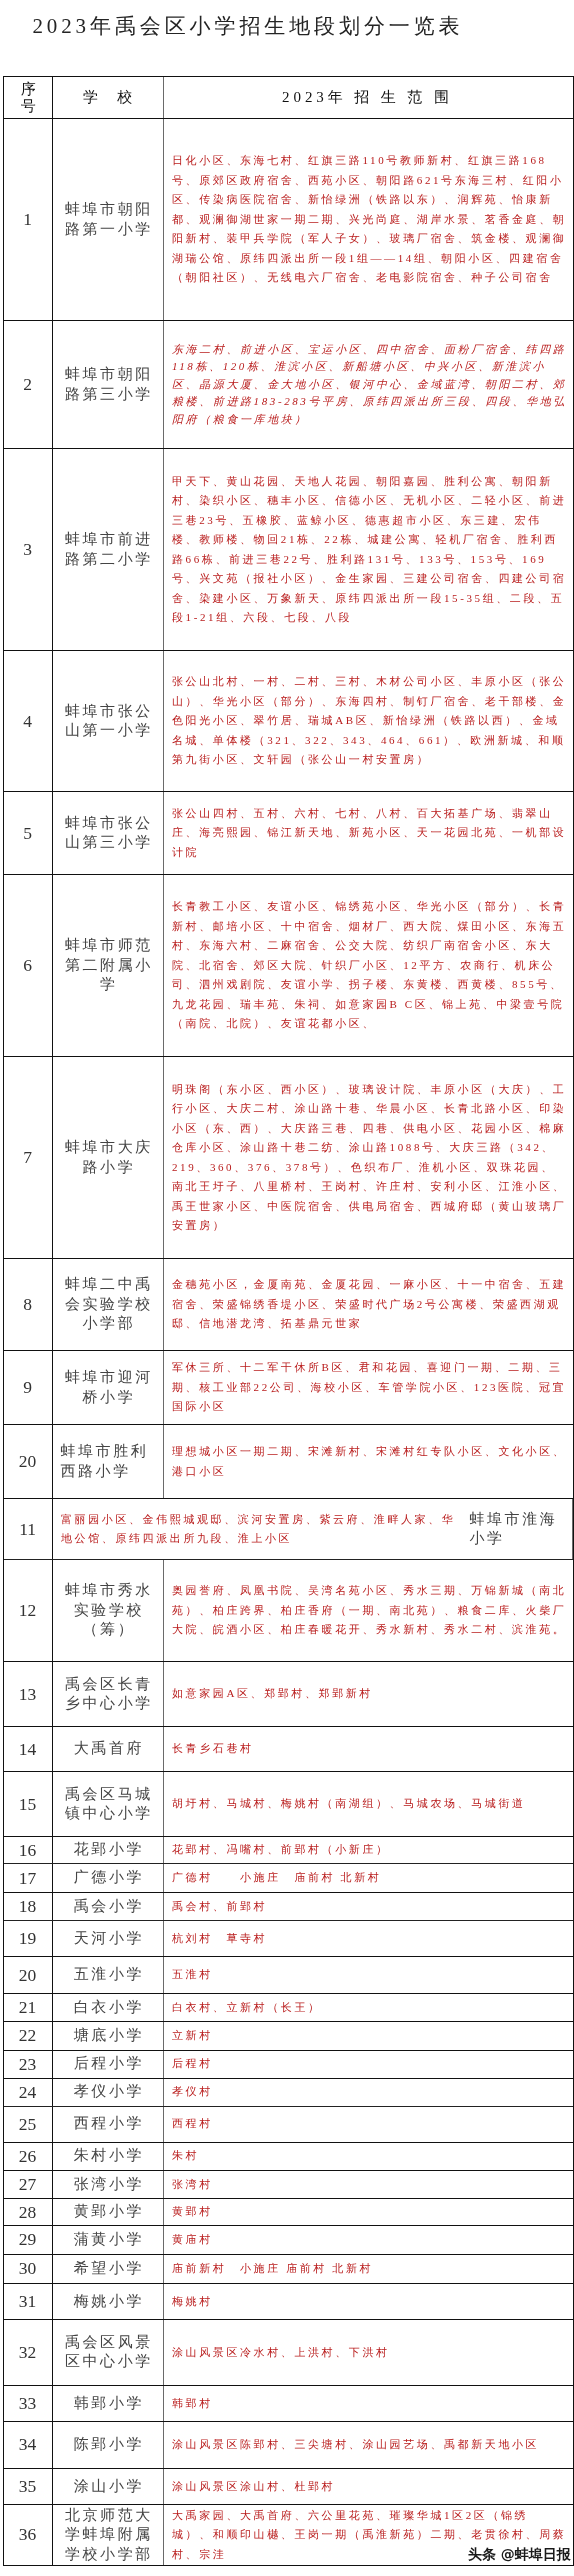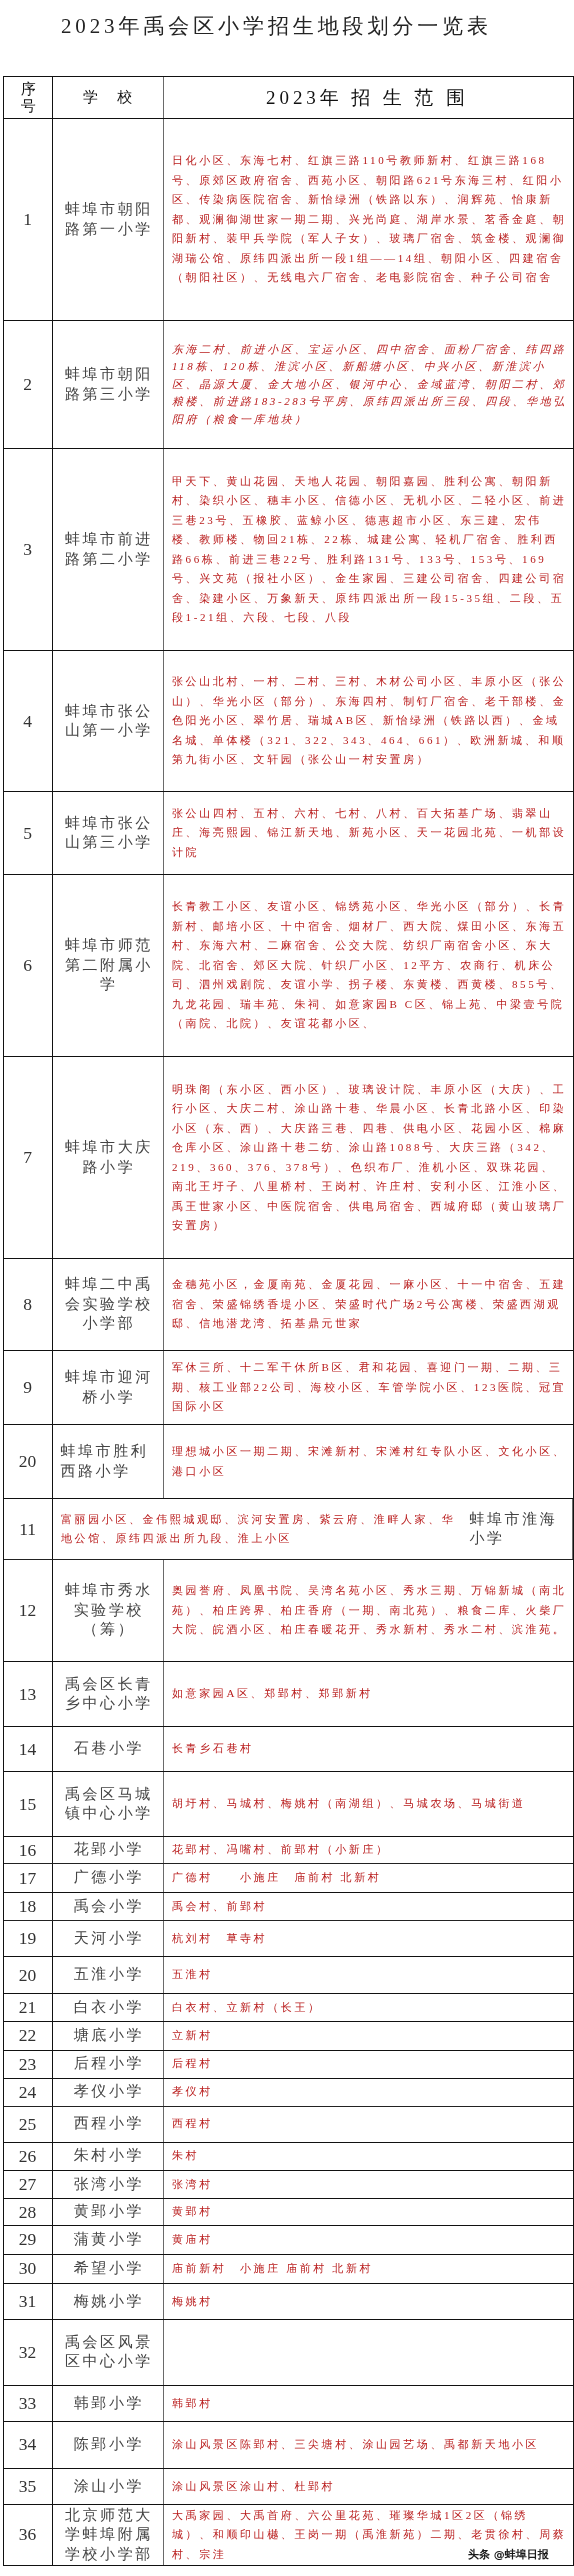--- a/index.html
+++ b/index.html
@@ -9,21 +9,21 @@
     background: #ffffff;
     position: relative;
     overflow: hidden;
     font-family: "Liberation Serif", "DejaVu Serif", serif;
   }
   .title {
     position: absolute;
     top: 13px;
     left: 0;
     width: 492px;
-    text-align: right;
+    text-align: center;
     font-size: 21px;
     line-height: 27px;
     letter-spacing: 3.9px;
     padding-left: 3.9px;
     box-sizing: border-box;
     color: #242424;
   }
   .table {
     position: absolute;
     top: 76px;
@@ -94,32 +94,32 @@
   }
   .hdr .c-school {
     font-size: 15px;
     letter-spacing: 7.8px;
     padding-left: 7.8px;
     align-items: center;
   }
   .hdr .c-range {
     justify-content: center;
     text-align: center;
-    font-size: 19px;
+    font-size: 15px;
     letter-spacing: 3.9px;
     padding-left: 3.9px;
   }
 
   .watermark {
     position: absolute;
     left: 468px;
     top: 2547px;
     font-family: "DejaVu Sans", "Liberation Sans", sans-serif;
     font-weight: bold;
-    font-size: 11px;
+    font-size: 14px;
     line-height: 15.6px;
     color: #1a1a1a;
     text-shadow: 0 0 1.3px #ffffff, 0 0 1.3px #ffffff;
     white-space: nowrap;
     text-align: right;
   }
 </style>
 </head>
 <body>
 
@@ -252,21 +252,21 @@
       </div>
     <div class="c c-school"><span>禹会区长青
 乡中心小学</span></div>
     <div class="c c-range"><span>如意家园A区、郑郢村、郑郢新村</span></div>
   </div>
 
   <div class="row m" style="height:45px">
     <div class="c c-no">
         <span>14</span>
       </div>
-    <div class="c c-school"><span>石巷小学</span></div>
+    <div class="c c-school"><span>大禹首府</span></div>
     <div class="c c-range"><span>长青乡石巷村</span></div>
   </div>
 
   <div class="row t" style="height:65px">
     <div class="c c-no">
         <span>15</span>
       </div>
     <div class="c c-school"><span>禹会区马城
 镇中心小学</span></div>
     <div class="c c-range"><span>胡圩村、马城村、梅姚村（南湖组）、马城农场、马城街道</span></div>
@@ -399,20 +399,21 @@
     <div class="c c-school"><span>梅姚小学</span></div>
     <div class="c c-range"><span>梅姚村</span></div>
   </div>
 
   <div class="row t" style="height:66px">
     <div class="c c-no">
         <span>32</span>
       </div>
     <div class="c c-school"><span>禹会区风景
 区中心小学</span></div>
+    <div class="c c-range"><span>涂山风景区冷水村、上洪村、下洪村</span></div>
   </div>
 
   <div class="row m" style="height:36px">
     <div class="c c-no">
         <span>33</span>
       </div>
     <div class="c c-school"><span>韩郢小学</span></div>
     <div class="c c-range"><span>韩郢村</span></div>
   </div>
 

